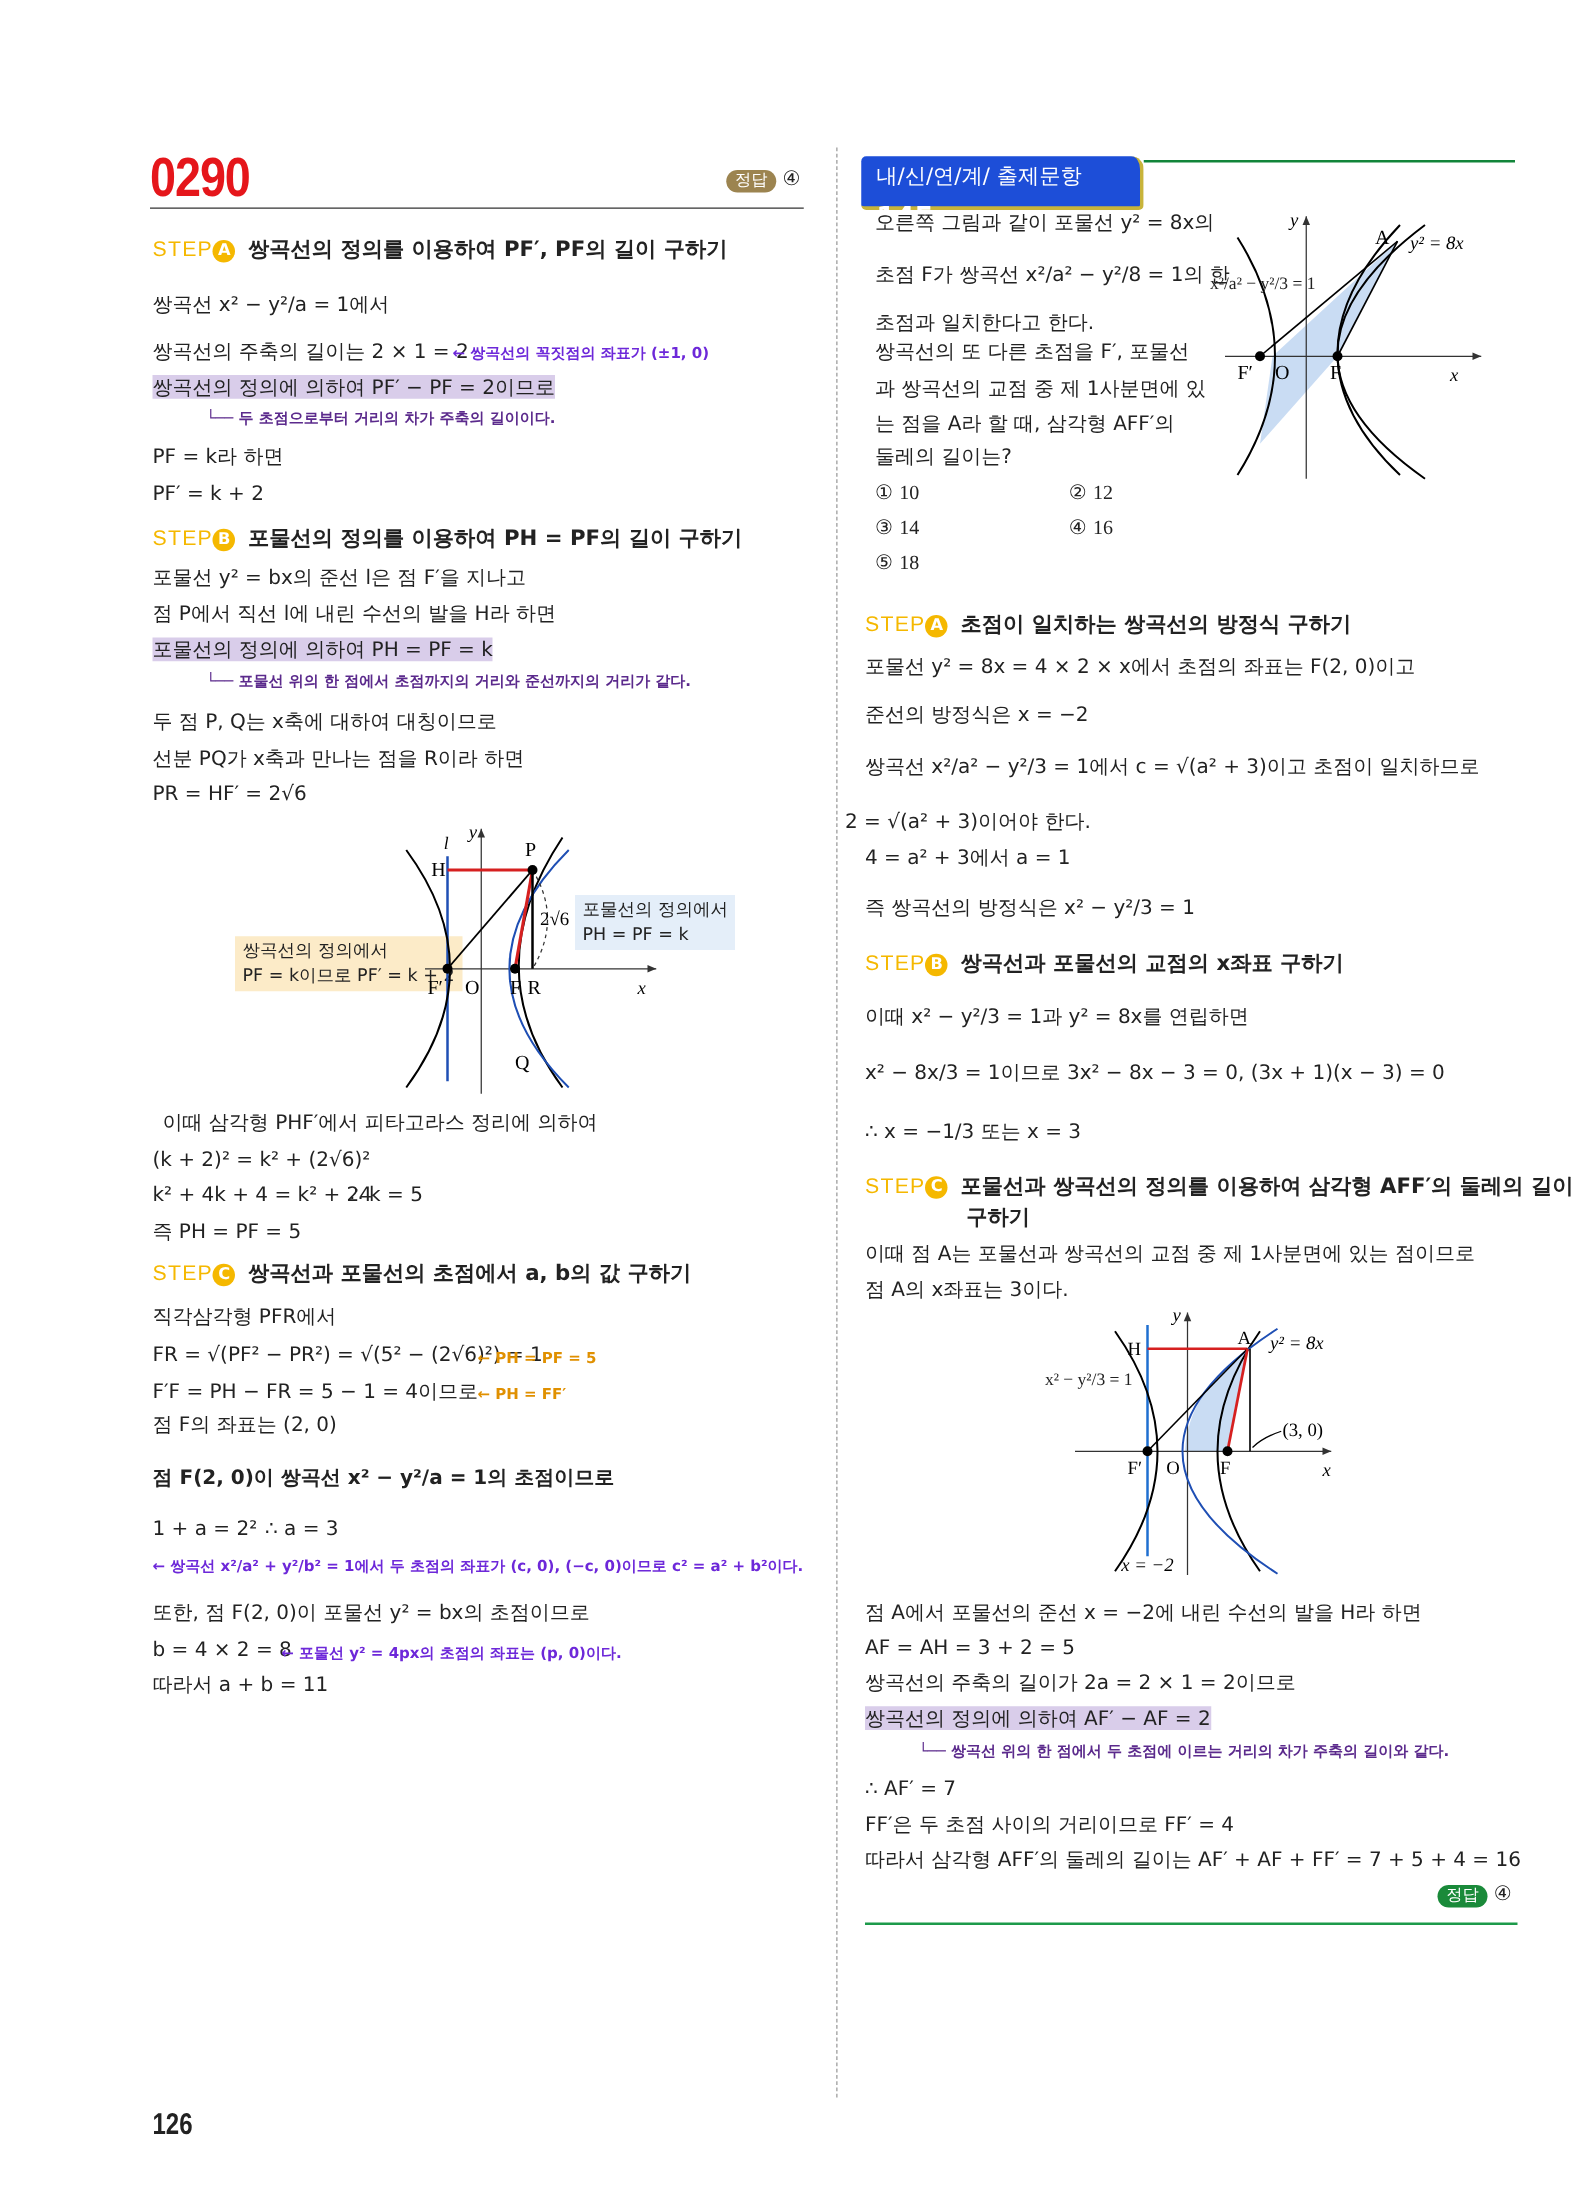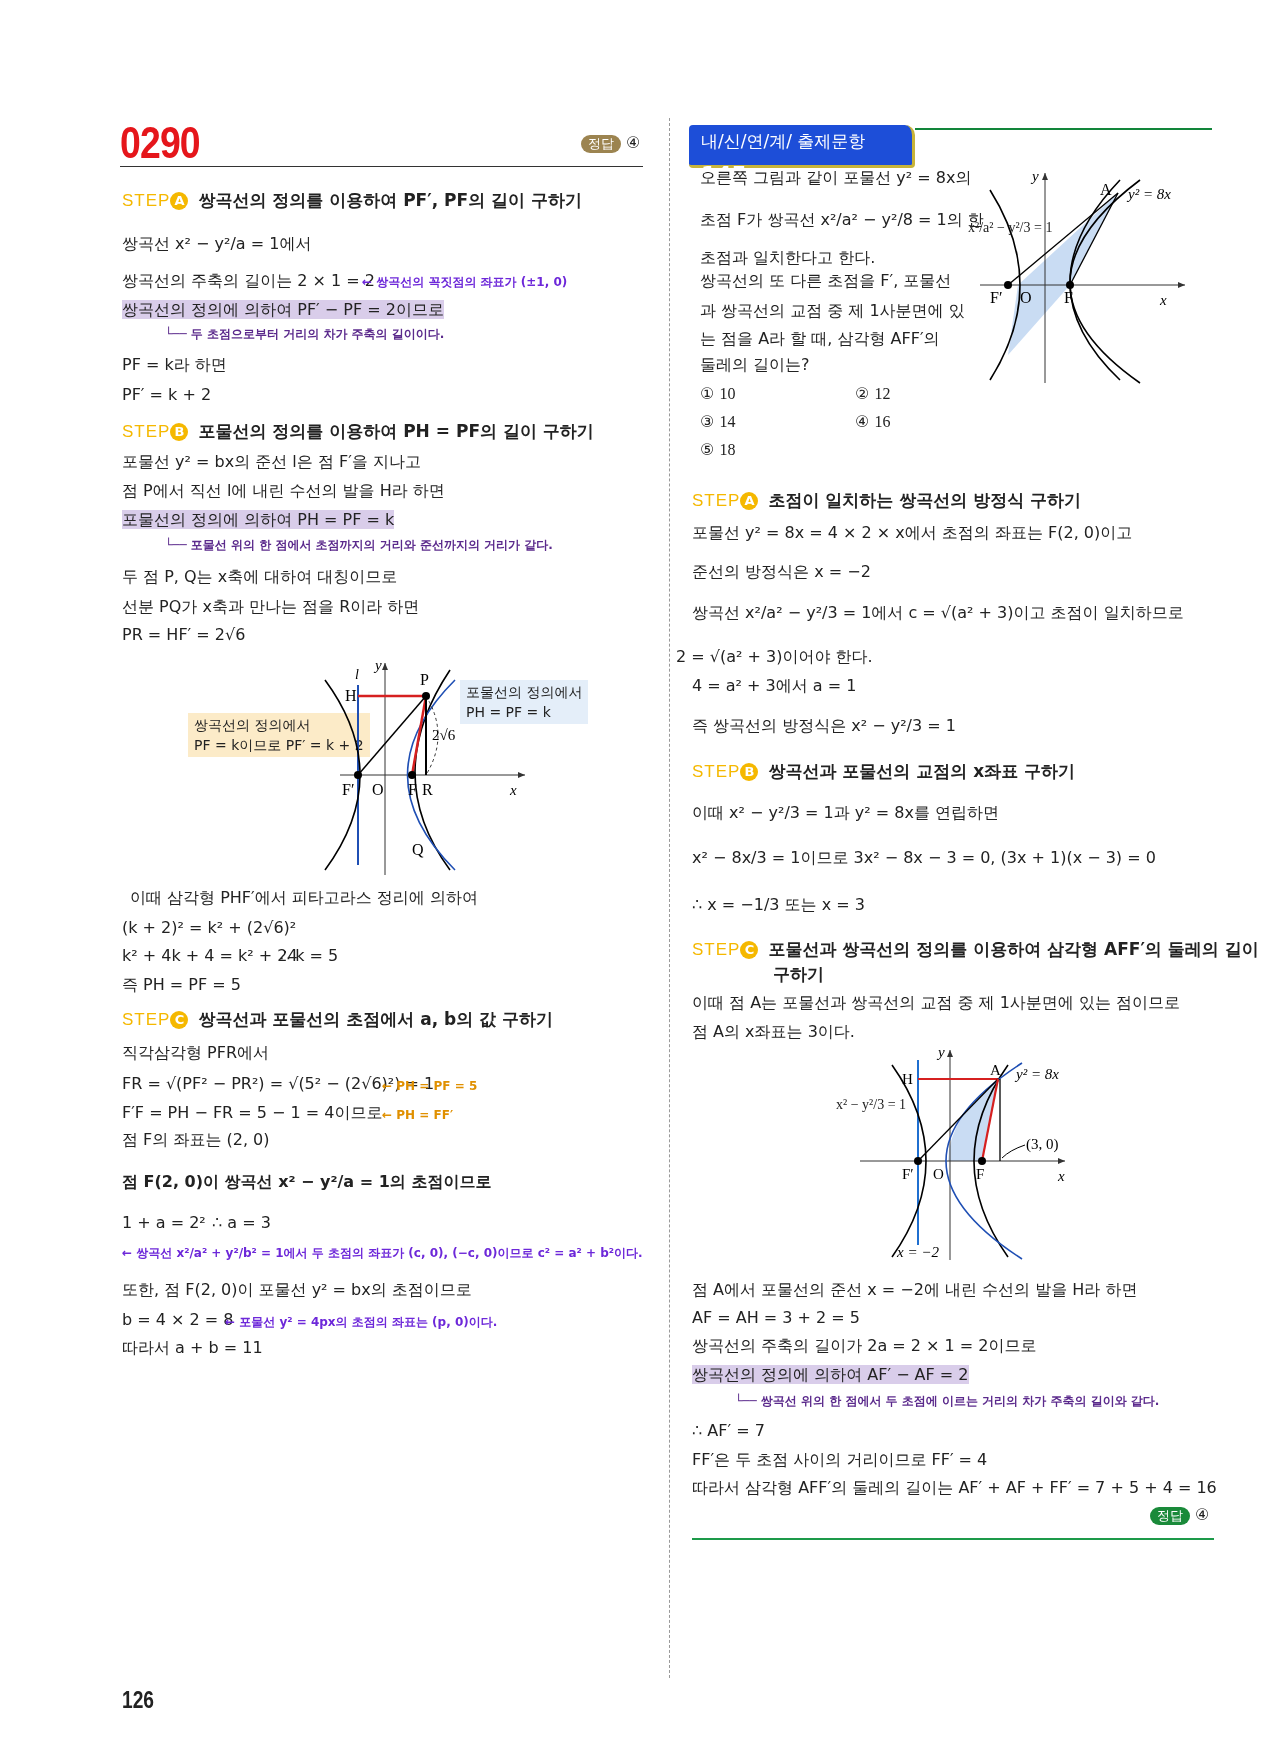--- a/index.html
+++ b/index.html
@@ -18,21 +18,21 @@
   .note-blue{color:#6d28d9;font-size:12px;font-weight:bold;}
   .note-purple{color:#5b2a8c;font-size:12px;font-weight:bold;}
   .note-red{color:#e09000;font-size:12px;font-weight:bold;}
   .hl{background:#d9cdea;}
   .divider{position:absolute;left:669px;top:118px;width:0;height:1560px;border-left:1px dashed #999;}
   .banner{position:absolute;left:689px;top:125px;width:226px;height:43px;background:#1d4ed8;border-radius:4px 10px 4px 4px;color:#fff;font-size:17px;line-height:33px;padding-left:12px;box-sizing:border-box;border-right:3px solid #c8b43a;border-bottom:3px solid #c8b43a;}
   .banner b{font-size:22px;}
   .banner-rule{position:absolute;left:915px;top:128px;width:297px;height:2px;background:#12853a;}
   .hr-right-end{position:absolute;left:692px;top:1538px;width:522px;height:2px;background:#1d9a4a;}
   .pagenum{position:absolute;left:122px;top:1686px;font-size:24px;font-weight:bold;transform:scaleX(0.8);transform-origin:left;font-family:"Liberation Sans",sans-serif;}
-  .callout{position:absolute;font-size:14px;line-height:20px;padding:2px 6px;}
+  .callout{position:absolute;font-size:14px;line-height:20px;padding:2px 6px;margin-top:36px;}
   .callout.yellow{background:#fcebc8;}
   .callout.blue{background:#e4eef9;}
   svg text{font-family:"Liberation Serif","DejaVu Serif",serif;}
 </style>
 </head>
 <body>
 
 <div class="probnum">0290</div>
 <div class="abs" style="left:581px;top:133px;font-size:16px;white-space:nowrap;">
   <span class="ans-badge">정답</span>

